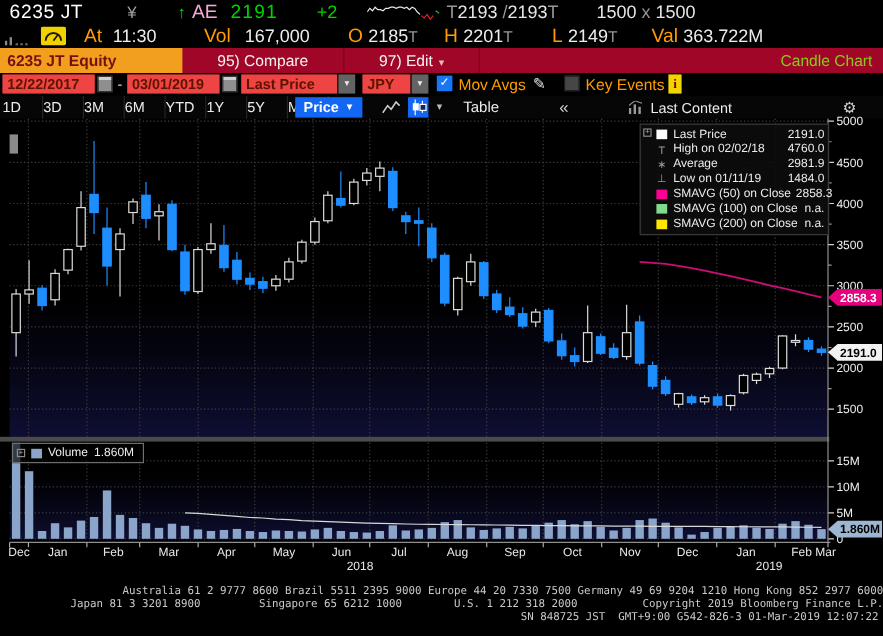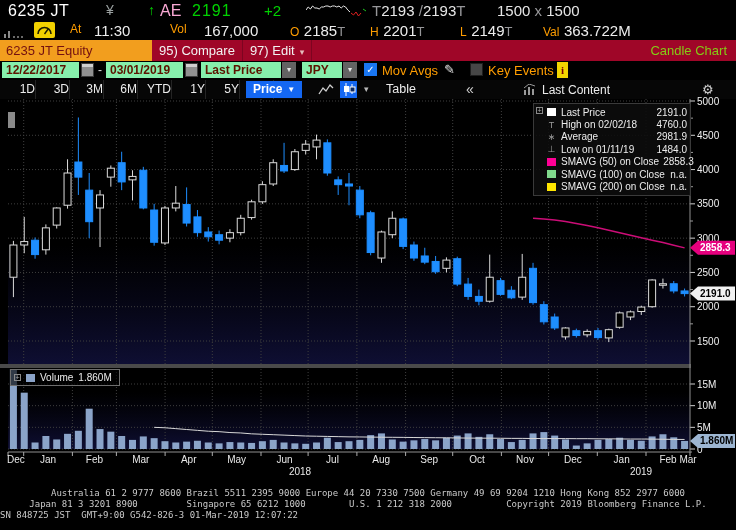--- a/index.html
+++ b/index.html
@@ -10,53 +10,53 @@
 #quote1{top:0;left:0;width:736px;height:20px}
 #quote2{top:20px;left:0;width:736px;height:20px}
 .tkr{font-size:16px;color:#fff;letter-spacing:.5px}
 .curr{color:#9aa0a0;font-size:14px}
 .grn{color:#00d200;font-size:14px}
 .amb{color:#f9a8d4;font-size:16px}
 .lp{color:#00d200;font-size:16px;font-weight:400;letter-spacing:1px}
 .chg{color:#00d200;font-size:15px}
 .gry{color:#97979a;font-size:15px}
 .wht{color:#e6e6e6;font-size:15px}
-.lbl{color:#ff9d00;font-size:12px}
+.lbl{color:#ff9d00;font-size:16px}
 .val{color:#ededed;font-size:15px}
 .sfx{color:#97979a;font-size:13px}
 #quote1 span,#quote2 span{position:absolute;top:2px;white-space:nowrap}
 #quote1 .inner,#quote2 .inner{position:static}
 
 #menubar{top:40px;left:0;width:736px;height:21px;background:#9f0628;display:flex}
-.sec-box{background:#f29e1e;color:#731010;font-weight:400;font-size:13px;line-height:21px;
+.sec-box{background:#f29e1e;color:#731010;font-weight:700;font-size:13px;line-height:21px;
   padding:0 8px 0 6px;width:152px;white-space:nowrap}
-.mitem{line-height:21px;padding:0 7px;font-size:13px;color:#f2f2f2;border-right:1px solid #7d0420;
+.mitem{line-height:21px;padding:0 29px;font-size:13px;color:#f2f2f2;border-right:1px solid #7d0420;
   white-space:nowrap;cursor:default}
 .mcaret{font-size:9px;color:#e6bcbc;margin-left:5px}
 .chart-title{margin-left:auto;line-height:21px;padding-right:9px;font-size:13px;color:#84cc16}
 
 #filterbar{top:61px;left:0;width:736px;height:19px;background:#000}
-.fbox{position:absolute;top:1px;height:16px;background:#86efac;color:#5c1400;font-weight:700;
+.fbox{position:absolute;top:1px;height:16px;background:#ef4444;color:#5c1400;font-weight:700;
   font-size:12px;line-height:16px;padding:0 4px;white-space:nowrap}
 .cal{position:absolute;top:2px;width:13px;height:14px;background:#9a9a9a;border:1px solid #3a3a3a;
   background:linear-gradient(#cfcfcf 3px,#8f8f8f 3px)}
 .dd{position:absolute;top:1px;width:14px;height:16px;background:#636363;color:#e8e8e8;
   font-size:8px;text-align:center;line-height:16px}
 .cb{position:absolute;top:2px;width:13px;height:13px;font-size:10px;line-height:13px;text-align:center}
 .cb.on{background:#1976f2;color:#fff}
 .cb.off{background:#464646;border:1px solid #1e1e1e;color:transparent}
 .flabel{position:absolute;top:2px;color:#ff9d00;font-size:13px;white-space:nowrap}
 .dashsep{position:absolute;top:2px;color:#ddd;font-size:12px}
 .pencil{position:absolute;top:1px;color:#e0e0e0;font-size:13px}
 .info{position:absolute;top:1px;width:11px;height:16px;background:#f2d500;color:#7a0000;
   font-weight:700;font-size:11px;text-align:center;line-height:16px;font-family:"Liberation Serif",serif}
 
 #tabbar{top:80px;left:0;width:736px;height:19px;background:#060606}
 #range-tabs{position:absolute;left:2px;top:0;display:flex}
-.rtab{width:34px;line-height:19px;font-size:12px;color:#ececec;text-align:right;
+.rtab{width:34px;line-height:19px;font-size:12px;color:#ececec;text-align:left;
   border-right:1px solid #242424;cursor:default}
 #weekly{position:absolute;left:246px;top:1px;height:17px;background:#1467f2;color:#fff;
   font-size:12px;line-height:17px;padding:0 7px;font-weight:700;display:flex;gap:5px;align-items:center}
 #weekly .wcaret{font-size:8px}
 #icon-line{position:absolute;left:318px;top:3px}
 #icon-candle{position:absolute;left:340px;top:1px;width:17px;height:17px;background:#1467f2}
 #icon-caret{position:absolute;left:364px;top:0;color:#b8b8b8;font-size:9px;line-height:19px}
 #tab-table{position:absolute;left:386px;top:0;font-size:12.5px;color:#ececec;line-height:19px}
 #collapse{position:absolute;left:466px;top:0;color:#d0d0d0;font-size:14px;line-height:18px}
 #chart-content{position:absolute;left:524px;top:0;display:flex;gap:6px;align-items:center;height:19px}
@@ -72,22 +72,22 @@
 .mk{width:9px;height:8px;margin-right:5px;flex:none;font-size:9px;line-height:8px;color:#9a9a9a;
   text-align:center}
 .lval{margin-left:auto;padding-left:4px}
 #vol-legend{position:absolute;left:10px;top:369px;display:flex;gap:5px;align-items:center;
   border:1px solid #6e6e6e;background:rgba(0,0,0,.65);padding:1px 7px 1px 3px;height:17px}
 #vol-legend .vlbl,#vol-legend .vval{font-size:10px;color:#ececec;white-space:nowrap}
 #vol-legend .vmk{width:9px;height:8px;background:#8ba4c9}
 
 #footer{position:absolute;left:0;top:488px;width:736px;font-family:"DejaVu Sans Mono",monospace;
   font-size:9px;color:#c9c9c9;line-height:11px}
-#footer .f1,#footer .f2{text-align:center;white-space:pre}
-#footer .f3{padding-right:20px;white-space:pre}
+#footer .f1,#footer .f2{text-align:right;white-space:pre}
+#footer .f3{text-align:right;padding-right:4px;white-space:pre}
 svg text{font-family:"Liberation Sans",sans-serif}
 </style>
 </head>
 <body>
 
 <div id="quote1" class="abs">
   <span class="tkr" style="left:8px">6235 JT</span>
   <span class="curr" style="left:106px">¥</span>
   <span class="grn" style="left:148px">↑</span>
   <span class="amb" style="left:160px">AE</span>

